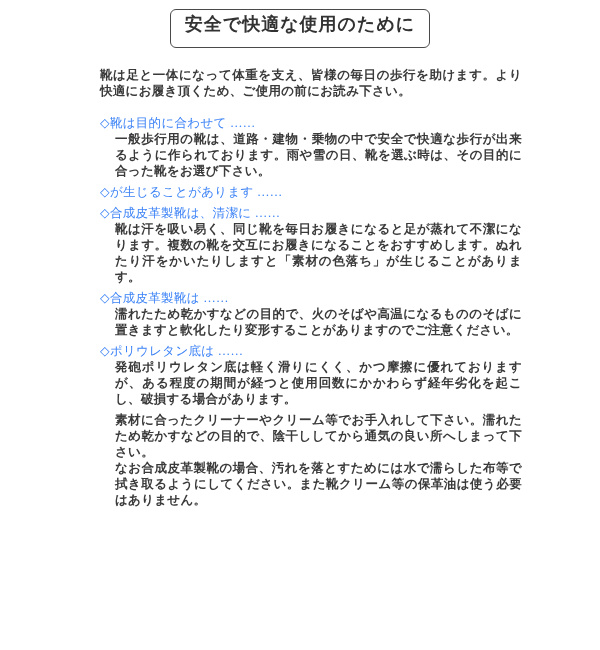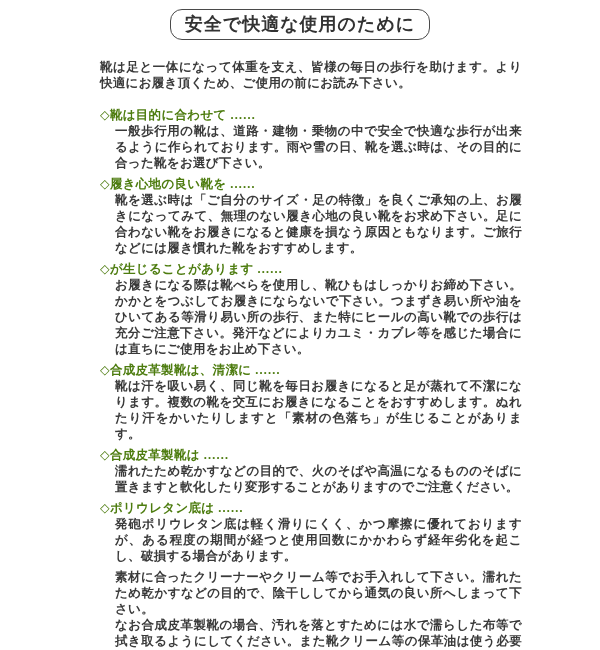--- a/index.html
+++ b/index.html
@@ -20,22 +20,22 @@
     box-sizing: border-box;
     padding-top: 9px;
   }
   .title-wrap {
     text-align: center;
     margin-bottom: 19px;
   }
   .title-box {
     display: inline-block;
     border: 1.5px solid #4a4a4a;
-    border-radius: 12px;
-    padding: 2px 14px 3px 14px;
+    border-radius: 6px;
+    padding: 2px 14px 11px 14px;
     font-size: 18px;
     font-weight: bold;
     letter-spacing: 1px;
     color: #333333;
   }
   .content {
     margin-left: 100px;
     margin-right: 78px;
     font-size: 12.5px;
     line-height: 16px;
@@ -43,22 +43,22 @@
     letter-spacing: 0.3px;
   }
   .intro {
     margin: 0 0 16px 0;
     text-align: justify;
   }
   .section {
     margin-bottom: 5px;
   }
   .section-heading {
-    font-weight: bold;
-    color: #4d7c0f;
+    font-weight: normal;
+    color: #3b82f6;
   }
   .section-body {
     margin: 0 0 0 15px;
     text-align: justify;
   }
 </style>
 </head>
 <body>
 
 <div class="page">
@@ -69,28 +69,23 @@
 
   <div class="content">
 
     <p class="intro">靴は足と一体になって体重を支え、皆様の毎日の歩行を助けます。より快適にお履き頂くため、ご使用の前にお読み下さい。</p>
 
     <div class="section">
       <div class="section-heading">◇靴は目的に合わせて ……</div>
       <p class="section-body">一般歩行用の靴は、道路・建物・乗物の中で安全で快適な歩行が出来るように作られております。雨や雪の日、靴を選ぶ時は、その目的に合った靴をお選び下さい。</p>
     </div>
 
-    <div class="section">
-      <div class="section-heading">◇履き心地の良い靴を ……</div>
-      <p class="section-body">靴を選ぶ時は「ご自分のサイズ・足の特徴」を良くご承知の上、お履きになってみて、無理のない履き心地の良い靴をお求め下さい。足に合わない靴をお履きになると健康を損なう原因ともなります。ご旅行などには履き慣れた靴をおすすめします。</p>
-    </div>
 
     <div class="section">
       <div class="section-heading">◇が生じることがあります ……</div>
-      <p class="section-body">お履きになる際は靴べらを使用し、靴ひもはしっかりお締め下さい。かかとをつぶしてお履きにならないで下さい。つまずき易い所や油をひいてある等滑り易い所の歩行、また特にヒールの高い靴での歩行は充分ご注意下さい。発汗などによりカユミ・カブレ等を感じた場合には直ちにご使用をお止め下さい。</p>
     </div>
 
     <div class="section">
       <div class="section-heading">◇合成皮革製靴は、清潔に ……</div>
       <p class="section-body">靴は汗を吸い易く、同じ靴を毎日お履きになると足が蒸れて不潔になります。複数の靴を交互にお履きになることをおすすめします。ぬれたり汗をかいたりしますと「素材の色落ち」が生じることがあります。</p>
     </div>
 
     <div class="section">
       <div class="section-heading">◇合成皮革製靴は ……</div>
       <p class="section-body">濡れたため乾かすなどの目的で、火のそばや高温になるもののそばに置きますと軟化したり変形することがありますのでご注意ください。</p>

